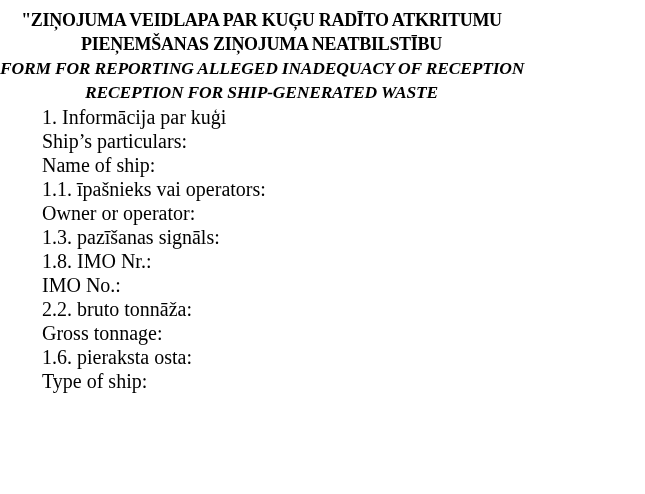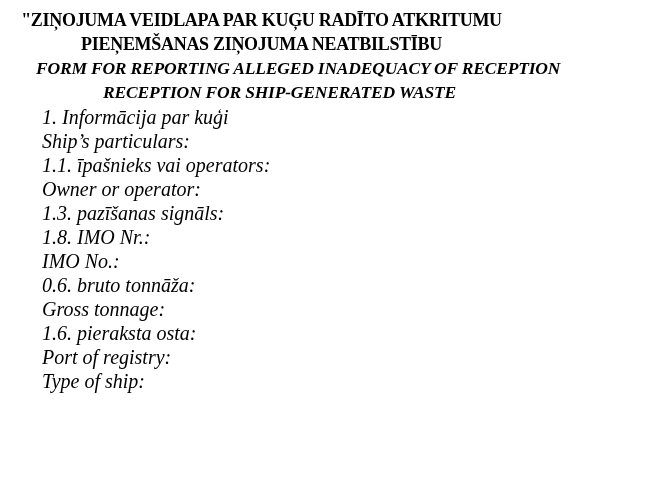--- a/index.html
+++ b/index.html
@@ -25,56 +25,53 @@
     font-weight: bold;
     font-size: 18px;
     line-height: 24px;
     white-space: nowrap;
     letter-spacing: -0.3px;
   }
   .title-line.english {
     font-style: italic;
     font-size: 17.5px;
     letter-spacing: -0.2px;
-    margin-left: 36px;
   }
   .body-block {
     padding-left: 42px;
     padding-top: 1px;
     font-size: 20px;
     line-height: 24px;
   }
   .form-line {
     white-space: nowrap;
-    font-style: italic;
   }
   .form-line.english {
-    font-style: italic;
   }
 </style>
 </head>
 <body>
 
 <div class="page">
 
   <div class="title-block">
     <div class="title-line latvian">"ZIŅOJUMA VEIDLAPA PAR KUĢU RADĪTO ATKRITUMU</div>
     <div class="title-line latvian">PIEŅEMŠANAS ZIŅOJUMA NEATBILSTĪBU</div>
     <div class="title-line english">FORM FOR REPORTING ALLEGED INADEQUACY OF RECEPTION</div>
     <div class="title-line english">RECEPTION FOR SHIP-GENERATED WASTE</div>
   </div>
 
   <div class="body-block">
     <div class="form-line latvian">1. Informācija par kuģi</div>
     <div class="form-line english">Ship’s particulars:</div>
+    <div class="form-line english">Name of ship:</div>
     <div class="form-line latvian">1.1. īpašnieks vai operators:</div>
     <div class="form-line english">Owner or operator:</div>
     <div class="form-line latvian">1.3. pazīšanas signāls:</div>
     <div class="form-line latvian">1.8. IMO Nr.:</div>
     <div class="form-line english">IMO No.:</div>
-    <div class="form-line latvian">0.6. bruto tonnāža:</div>
+    <div class="form-line latvian">2.2. bruto tonnāža:</div>
     <div class="form-line english">Gross tonnage:</div>
     <div class="form-line latvian">1.6. pieraksta osta:</div>
-    <div class="form-line english">Port of registry:</div>
     <div class="form-line english">Type of ship:</div>
   </div>
 
 </div>
 
 </body></html>

